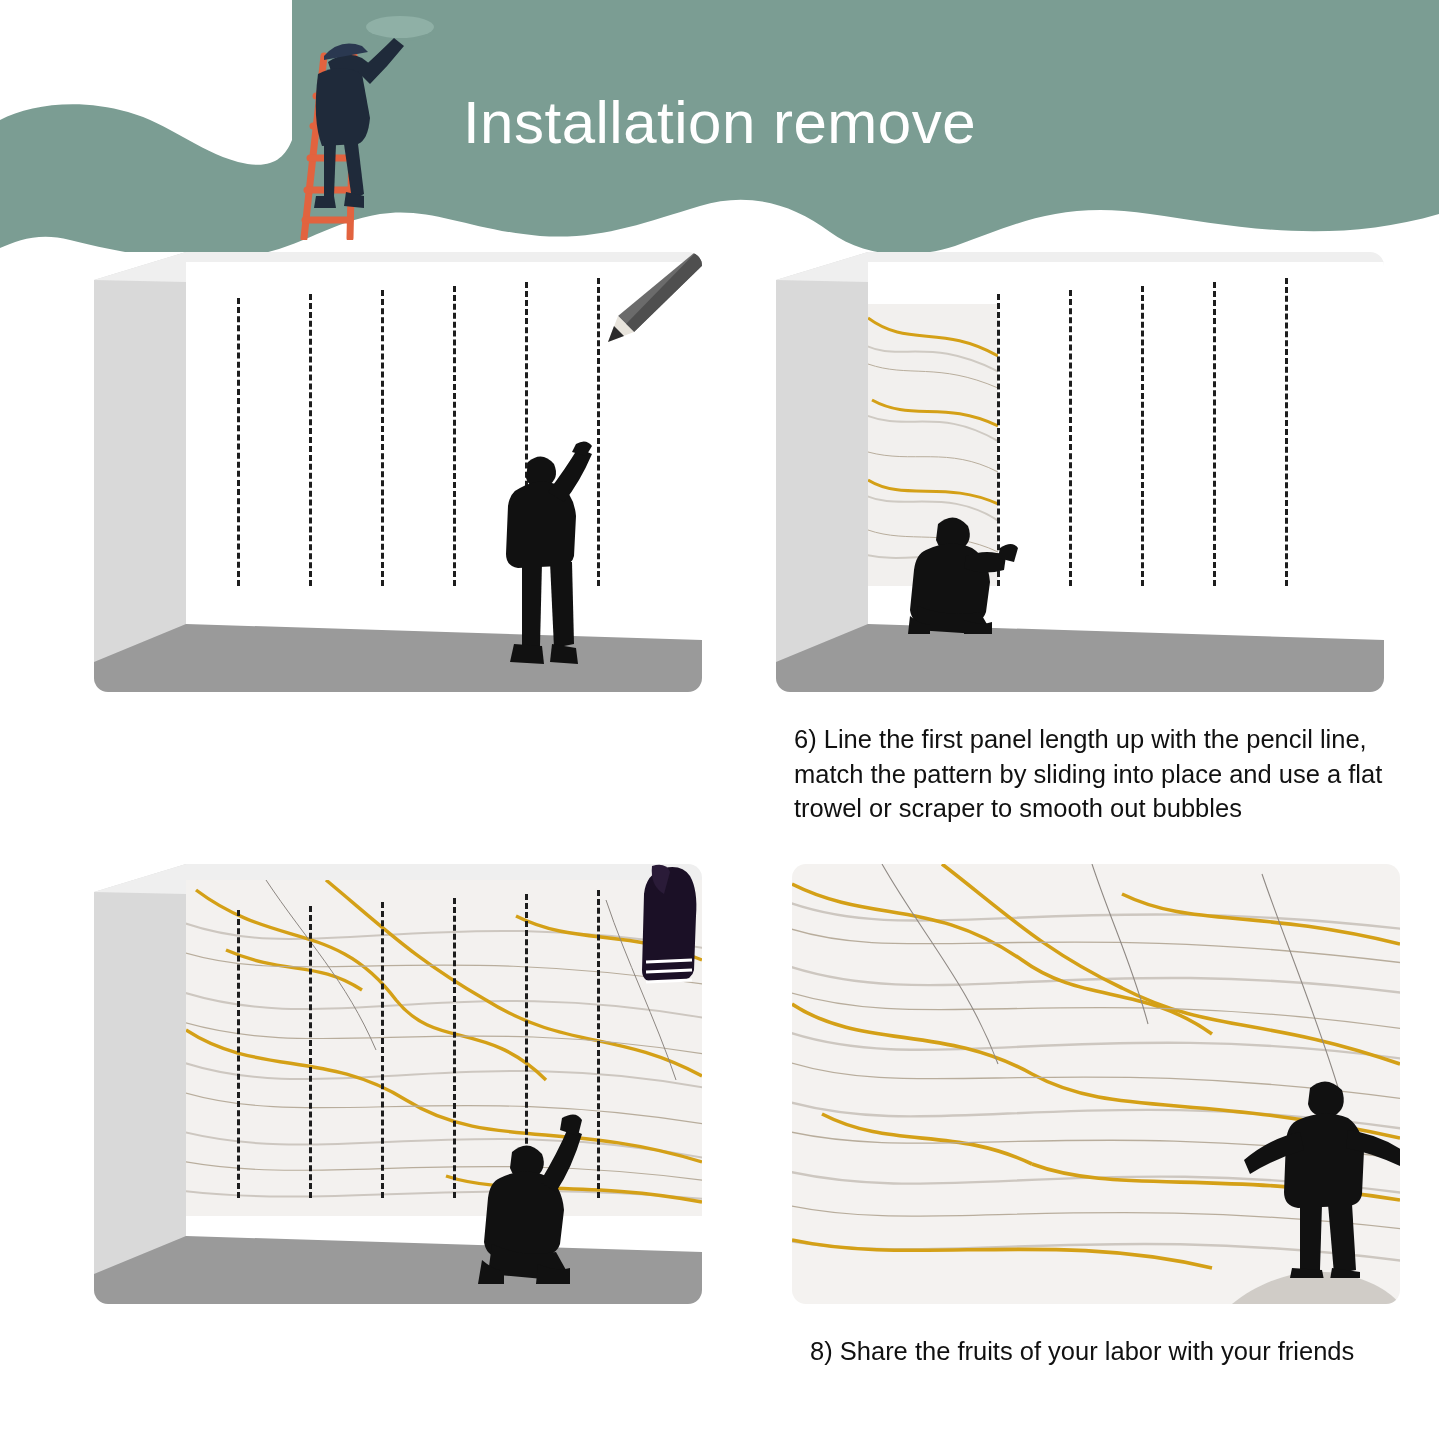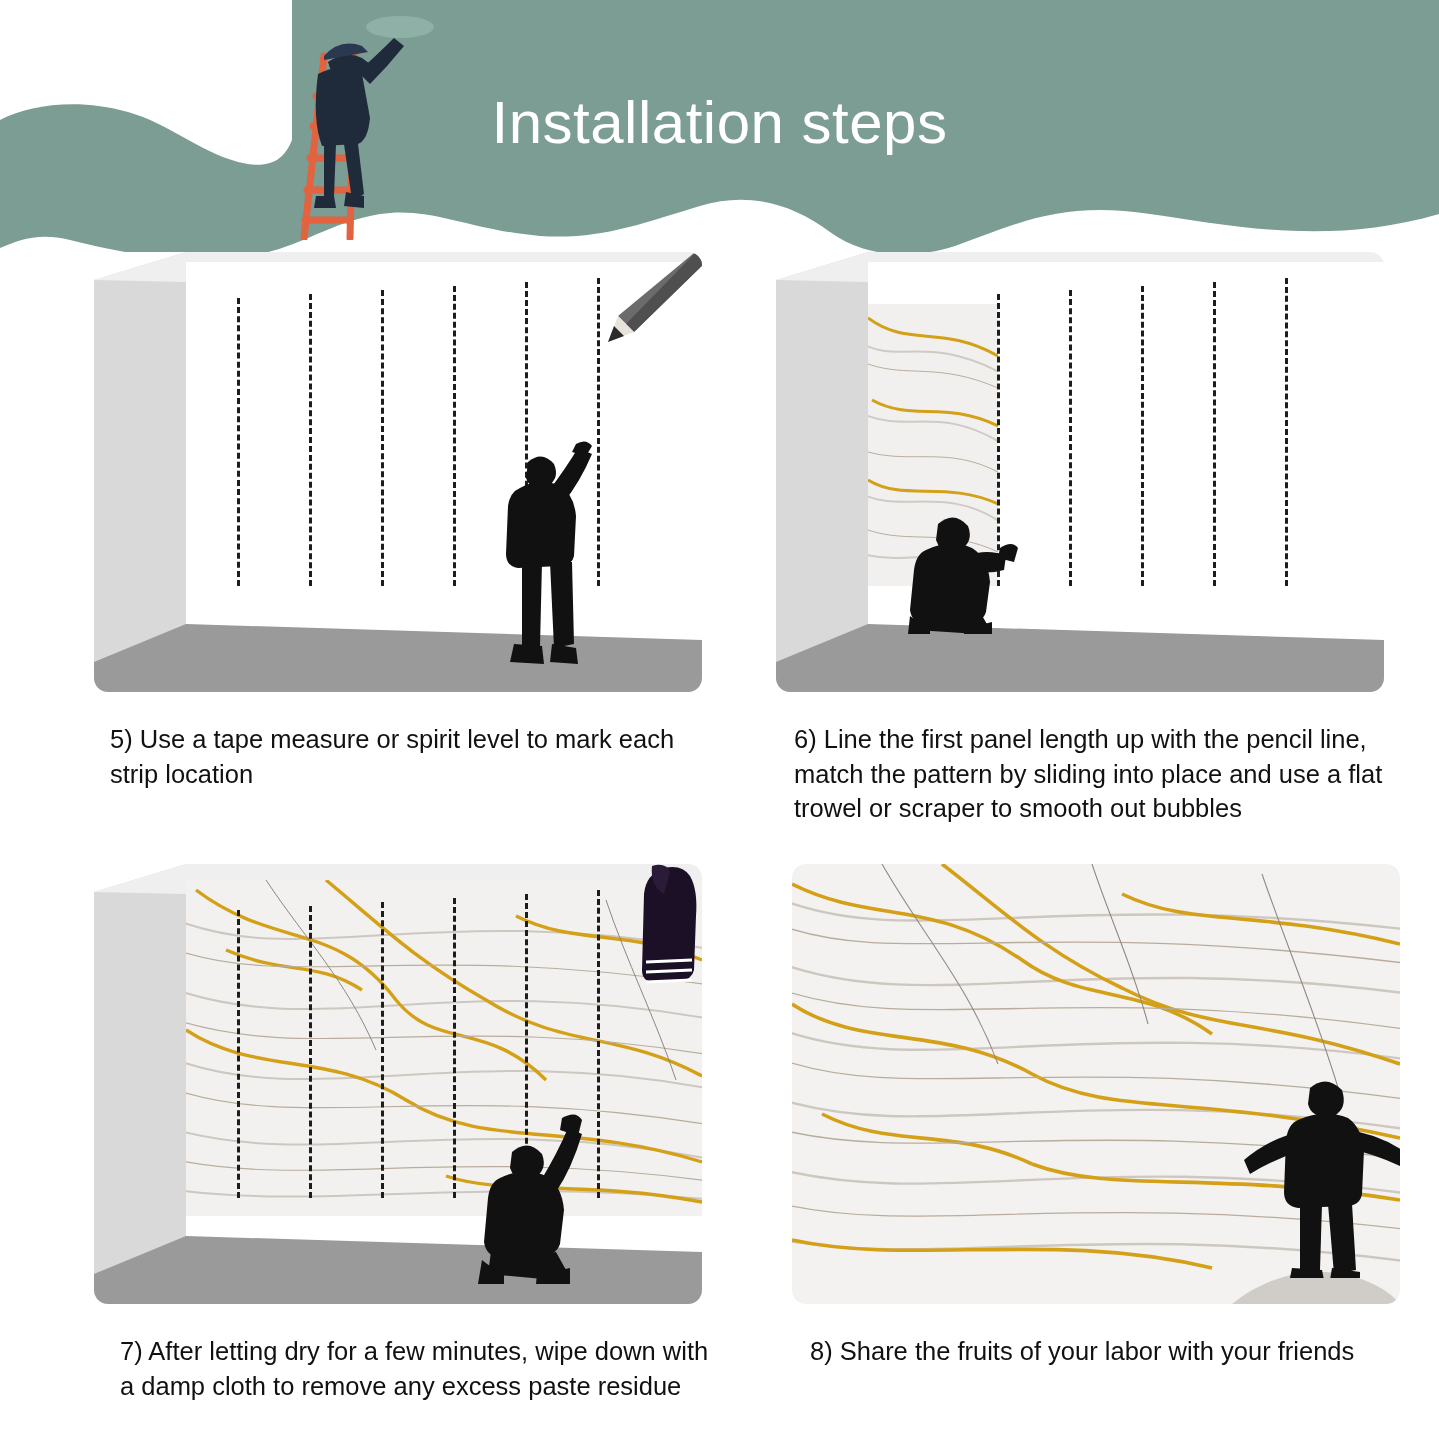--- a/index.html
+++ b/index.html
@@ -134,21 +134,21 @@
       <path d="M66 144 l12 0 l-2 52 -10 2 z"></path>
       <path d="M86 144 l14 0 l6 50 -12 6 z"></path>
       <path d="M58 196 l18 0 l2 12 -22 0 z"></path>
       <path d="M88 192 l18 4 l0 12 -20 -2 z"></path>
       <path d="M100 72 q22 -20 36 -34 l10 8 q-16 20 -34 38 z"></path>
     </g>
 
     <path d="M66 56 q16 -18 38 -10 l6 6 -44 8 z" fill="#2a3850"></path>
   </svg>
 
-  <div id="header-title">Installation steps</div>
+  <div id="header-title">Installation remove</div>
 </div>
 
 <div class="panel" style="left:94px; top:252px;">
   <div class="scene" style="width:608px;height:440px;">
 
     <div class="sidewall" style="left:0;top:0;width:92px;height:440px;clip-path:polygon(0 28px,92px 0,92px 440px,0 410px);"></div>
 
     <div class="topband" style="left:0;top:0;width:608px;height:40px;clip-path:polygon(0 28px,92px 0,608px 0,608px 16px,92px 30px);"></div>
 
     <div class="backwall" style="left:92px;top:10px;width:516px;height:380px;"></div>
@@ -177,21 +177,20 @@
         <path d="M40 54 q20 -12 40 -2 q14 8 16 30 l-2 40 q-2 10 -14 10 l-42 2 q-12 -2 -12 -14 l2 -48 q2 -14 12 -18 z"></path>
         <path d="M68 58 q18 -24 30 -44 l14 6 q-12 28 -28 48 z"></path>
         <path d="M96 10 q10 -6 16 2 l-6 10 -14 -4 z"></path>
         <path d="M42 128 l20 0 l-2 84 -18 2 z"></path>
         <path d="M70 128 l22 0 l2 82 -20 4 z"></path>
         <path d="M34 210 l28 2 l2 18 -34 -2 z"></path>
         <path d="M72 210 l24 4 l2 16 -28 -2 z"></path>
       </g>
     </svg>
   </div>
-  <div class="caption" id="cap5" style="position:absolute;left:16px;top:470px;width:596px;">5)  Use a tape measure or spirit level to mark each strip location</div>
 </div>
 
 <div class="panel" style="left:776px; top:252px;">
   <div class="scene" style="width:608px;height:440px;">
     <div class="sidewall" style="left:0;top:0;width:92px;height:440px;clip-path:polygon(0 28px,92px 0,92px 440px,0 410px);"></div>
     <div class="topband" style="left:0;top:0;width:608px;height:40px;clip-path:polygon(0 28px,92px 0,608px 0,608px 16px,92px 30px);"></div>
     <div class="backwall" style="left:92px;top:10px;width:516px;height:380px;"></div>
 
     <div class="marble" style="left:92px;top:52px;width:130px;height:282px;">
       <svg viewBox="0 0 130 282" preserveAspectRatio="none" style="width:100%;height:100%">
@@ -298,21 +297,20 @@
         <path d="M46 48 q16 -14 30 2 q6 16 -8 24 q-20 4 -24 -10 z"></path>
         <path d="M34 74 q24 -12 46 -2 q16 10 18 34 l-4 34 q-4 12 -20 12 l-40 2 q-14 -2 -16 -16 l4 -44 q2 -16 12 -20 z"></path>
         <path d="M74 78 q18 -30 28 -54 l14 6 q-10 34 -26 58 z"></path>
         <path d="M96 14 q14 -8 20 2 l-4 16 -18 -6 z"></path>
         <path d="M26 140 q30 14 64 8 l10 18 -12 10 -66 -6 z"></path>
         <path d="M16 156 q14 12 22 10 l0 14 -26 0 z"></path>
         <path d="M72 160 q18 8 32 4 l0 16 -34 0 z"></path>
       </g>
     </svg>
   </div>
-  <div class="caption" style="position:absolute;left:26px;top:470px;width:600px;">7)  After letting dry for a few minutes, wipe down with a damp cloth to remove any excess paste residue</div>
 </div>
 
 <div class="panel" style="left:792px; top:864px;">
   <div class="scene" style="width:608px;height:440px;">
     <div class="marble" style="left:0;top:0;width:608px;height:440px;">
       <svg viewBox="0 0 608 440" preserveAspectRatio="none" style="width:100%;height:100%">
         <rect width="608" height="440" fill="#f4f2f0"></rect>
         <g stroke="#cdc7c0" fill="none" stroke-width="2.4">
           <path d="M-10 36 C120 86 260 24 620 66"></path>
           <path d="M-10 100 C140 152 280 86 620 130"></path>

